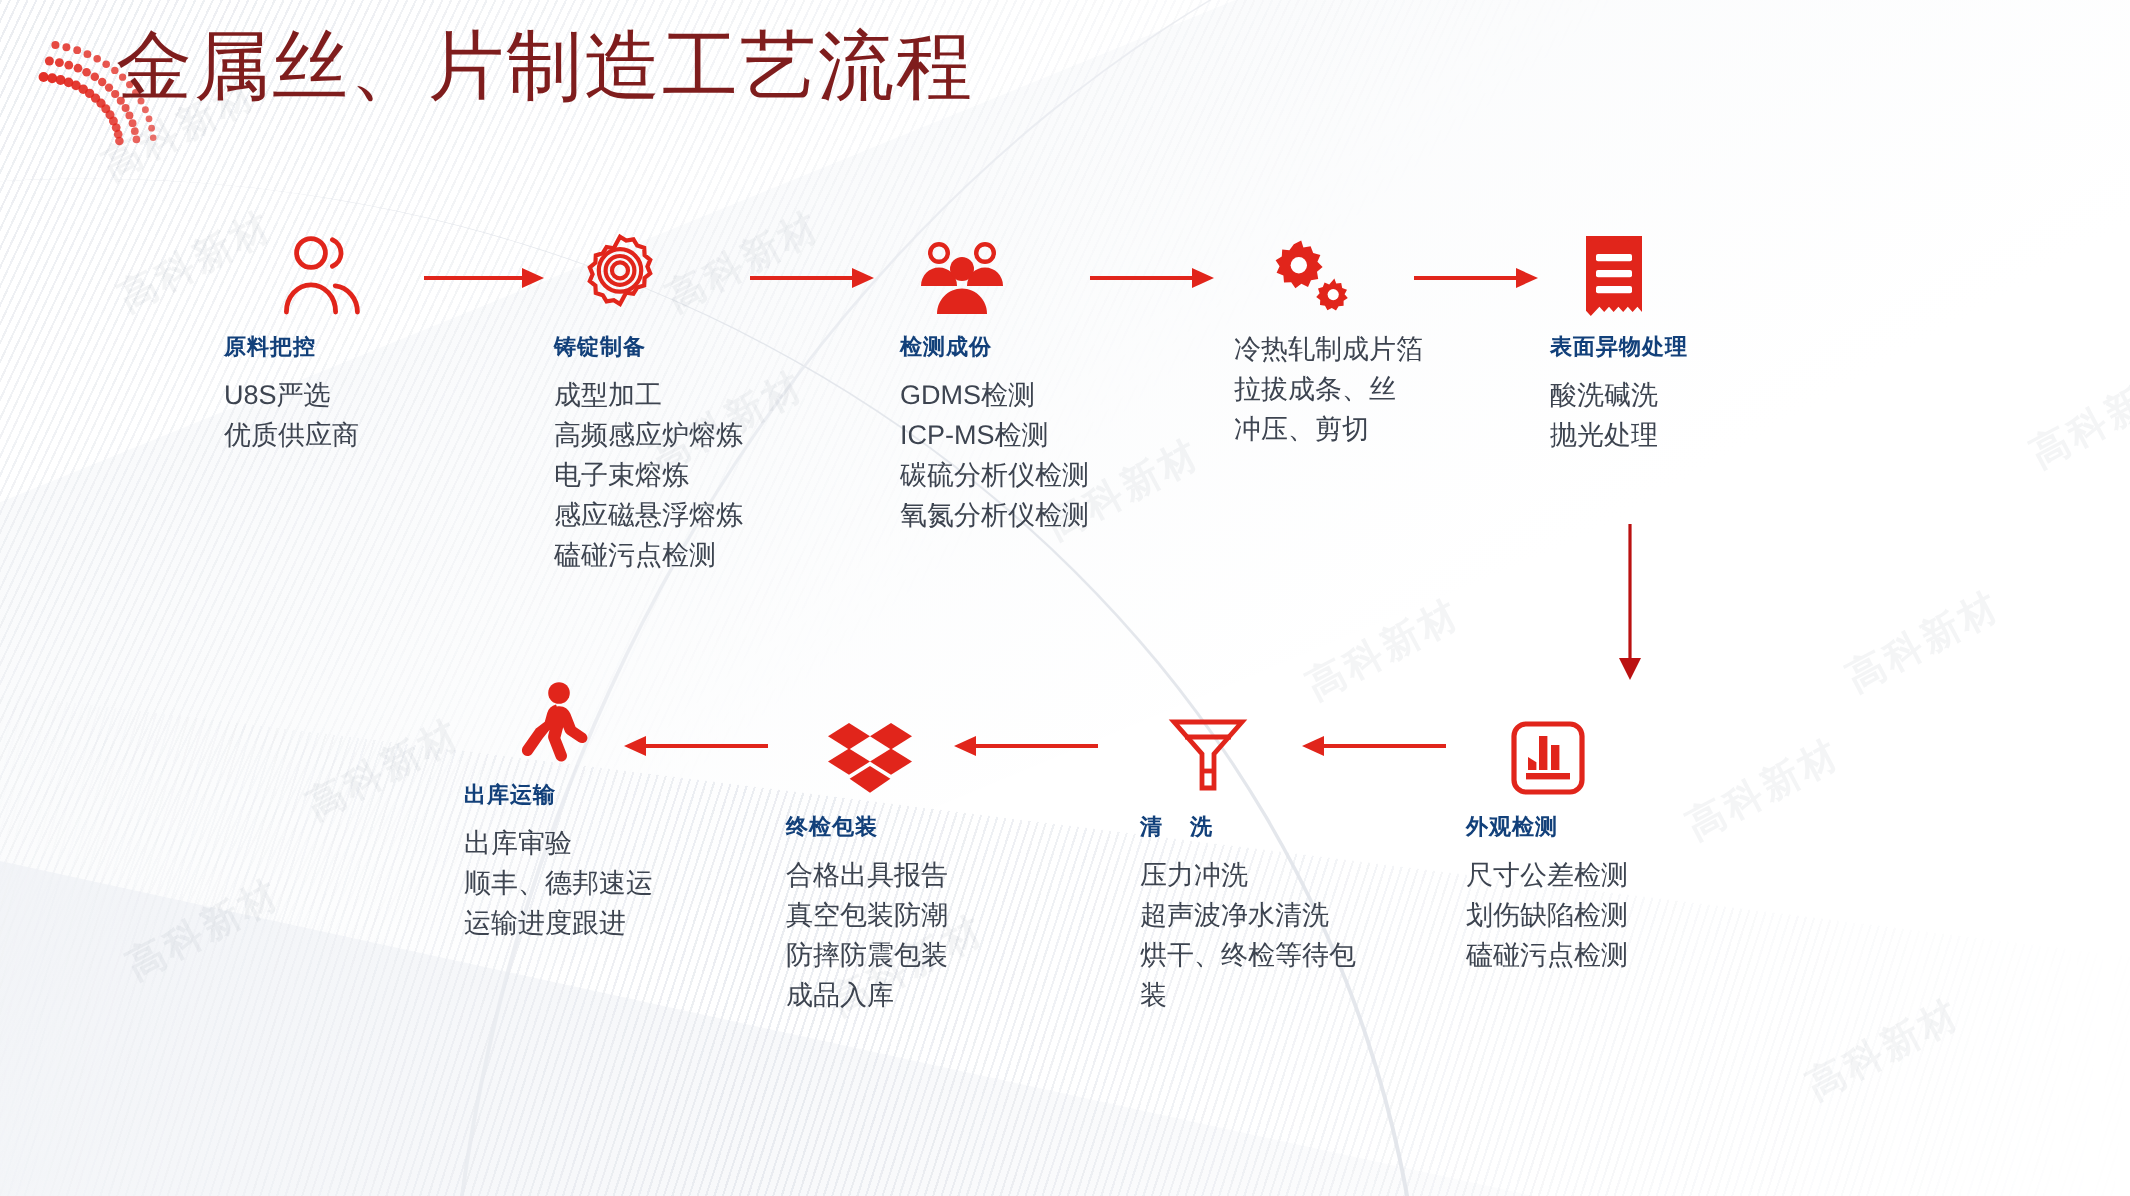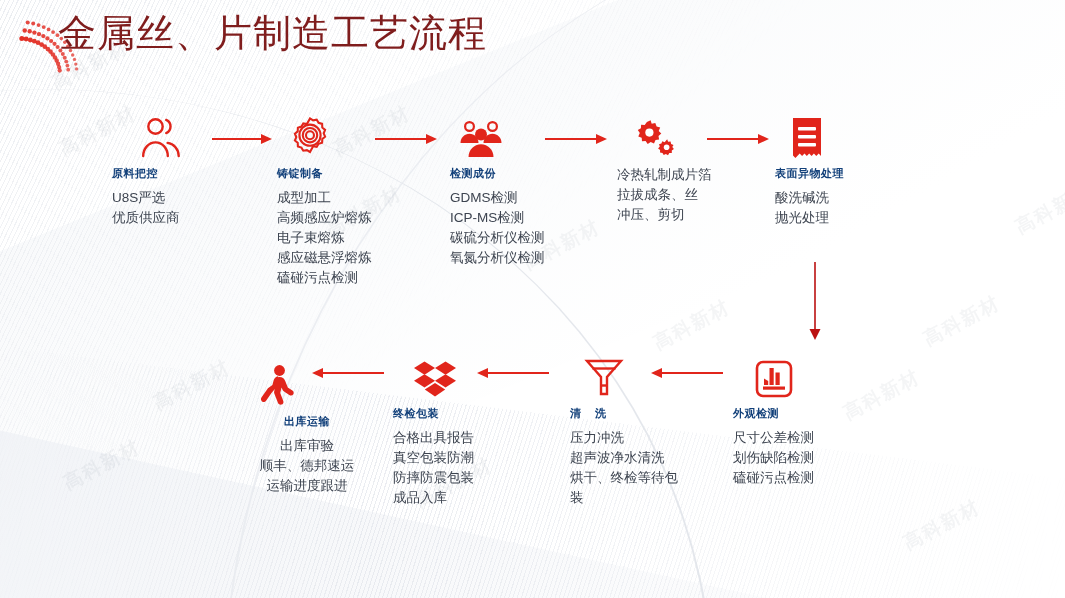--- a/index.html
+++ b/index.html
@@ -277,21 +277,21 @@
         <rect x="11" y="27" width="18" height="3.6" rx="1"></rect>
       </g>
     </svg>
       </div>
       <div class="step-title">表面异物处理</div>
       <div class="step-lines">
         <div>酸洗碱洗</div>
         <div>抛光处理</div>
       </div>
     </div>
-    <div class="step" style="left: 232px; top: 360px; width: 150px; text-align: center;">
+    <div class="step" style="left: 232px; top: 336px; width: 150px;">
       <div class="step-icon" style="padding-left: 26px;">
         <svg width="38" height="42" viewBox="0 0 38 42">
       <g fill="#e1251b">
         <circle cx="21.5" cy="6.5" r="5.4"></circle>
         <path d="M20.4 13.2c3.2-.6 5.7 1 6.8 3.7l2.6 6.6 4.6 3.1c1.4 1 1.7 2.7.8 3.9-.9 1.2-2.6 1.4-3.9.5l-5.6-3.8c-.6-.4-1-.9-1.3-1.6l-.8-2-1.4 5.4 3.1 7.9c.6 1.6-.2 3.2-1.8 3.7-1.6.5-3.2-.4-3.7-2l-3.5-9c-.3-.8-.3-1.6-.1-2.4l.6-2.3-3.5 4.3-5.2 7.5c-1 1.4-2.8 1.7-4 .8-1.3-1-1.5-2.8-.5-4.2l6-8.6c.2-.3.4-.5.7-.7l4.1-3.1 1.2-4.4c.6-2.2 2.2-3.7 4.4-4.3z"></path>
       </g>
     </svg>
       </div>
       <div class="step-title">出库运输</div>
       <div class="step-lines">

